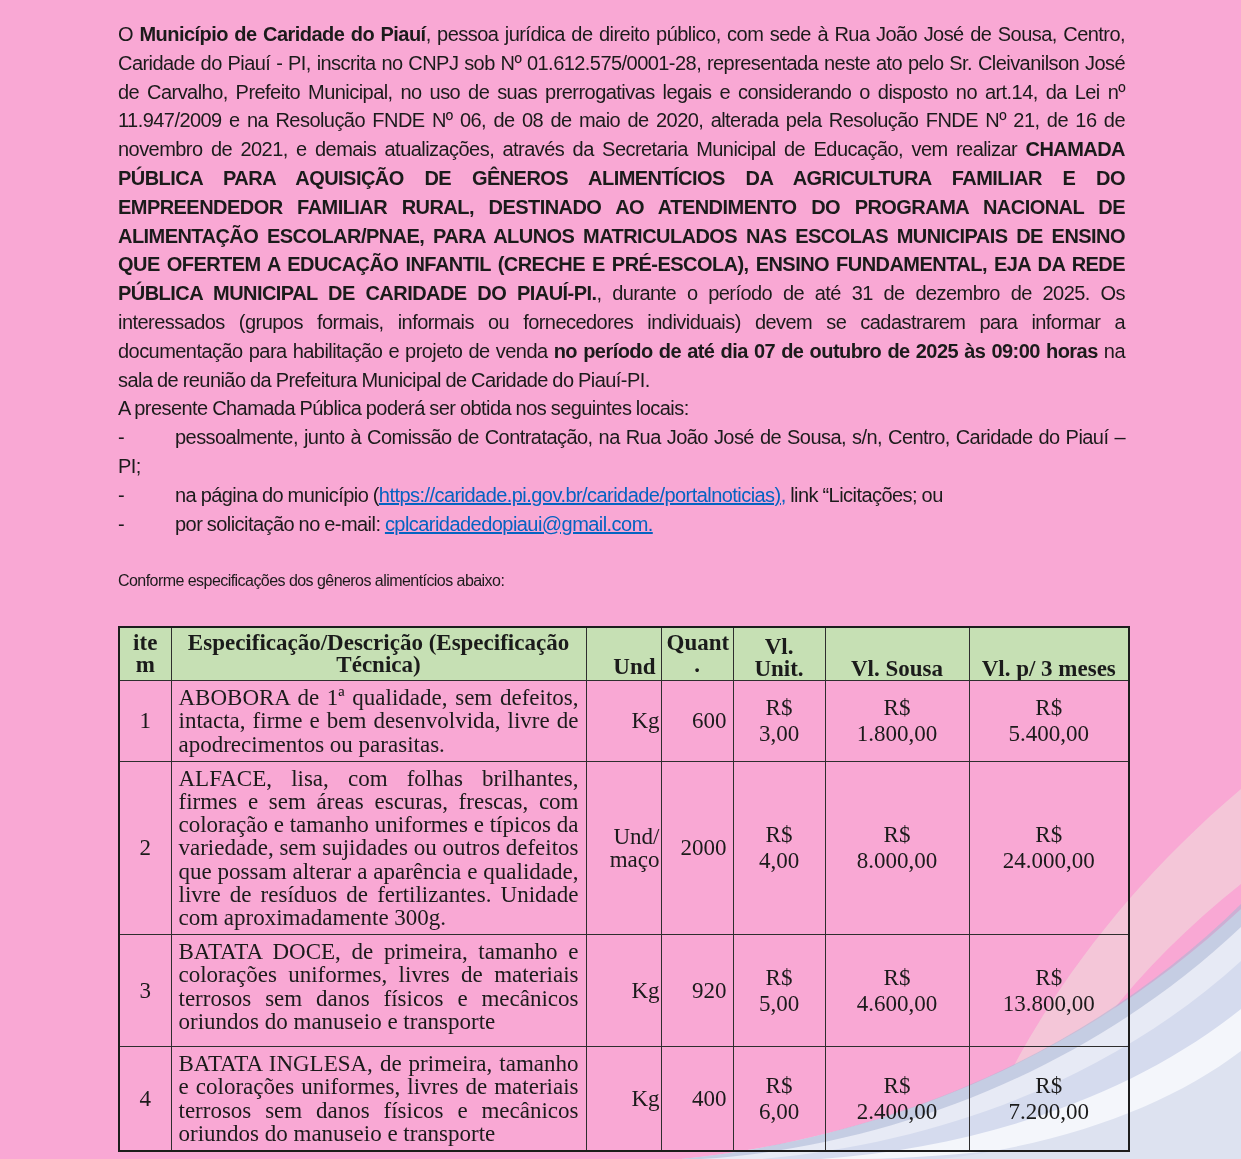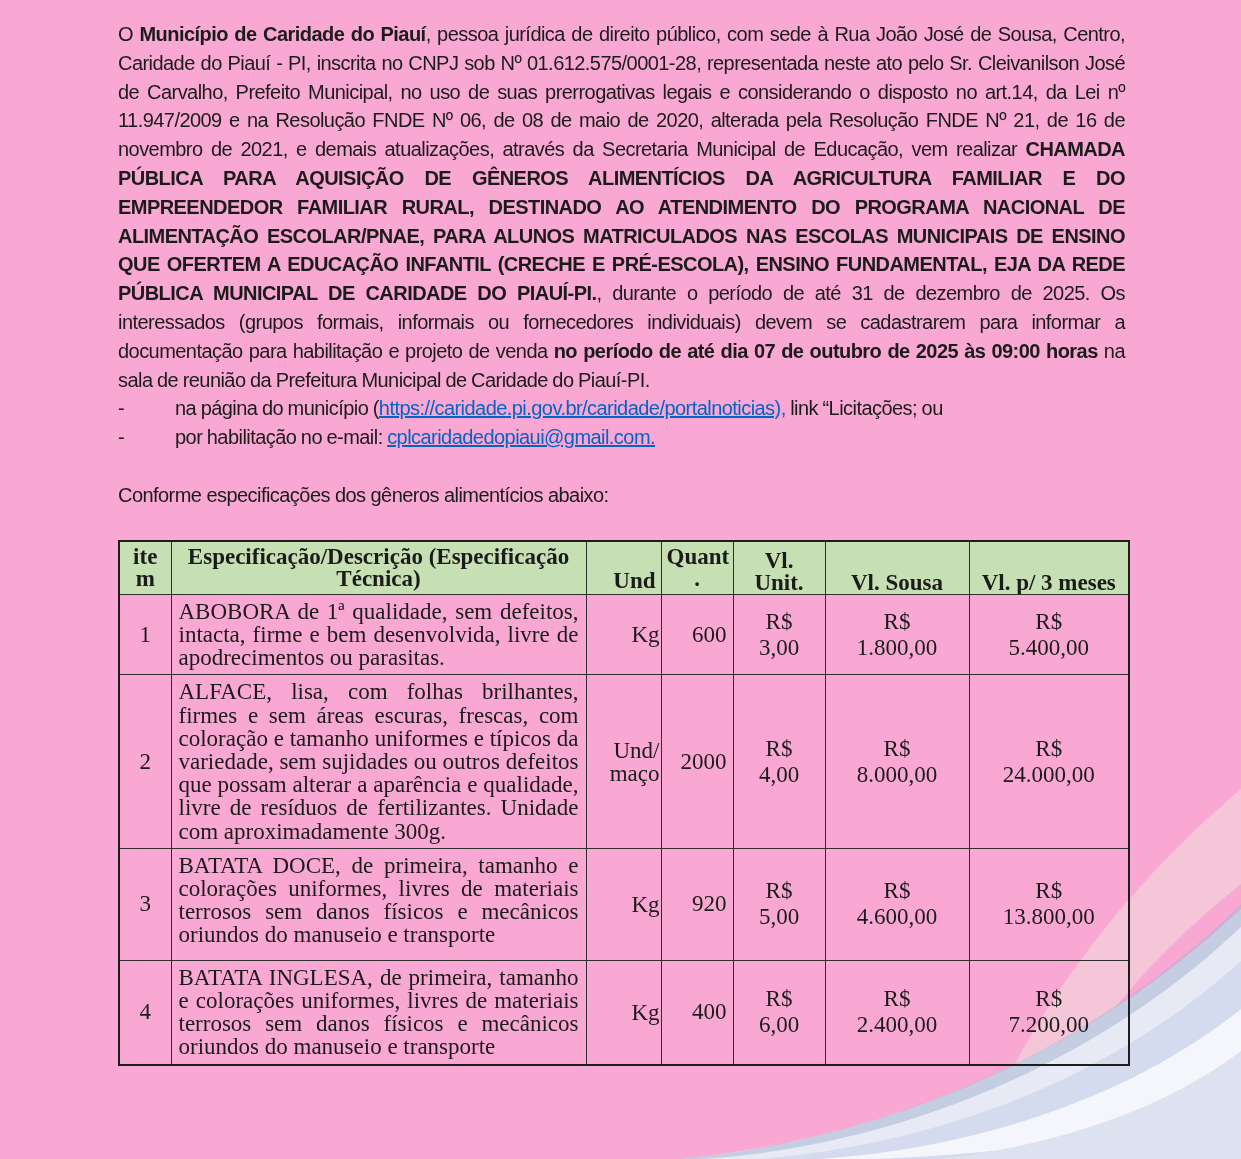--- a/index.html
+++ b/index.html
@@ -16,21 +16,21 @@
   .intro,.plainline,.bullet{
     font-size:20px;line-height:28.8px;
     letter-spacing:-0.55px;word-spacing:-0.5px;
     text-align:justify;margin:0;
   }
   .plainline{text-align:left;}
   .b{font-weight:bold;}
   a{color:var(--link,#0563c1);text-decoration:underline;}
   .bullet .dash{display:inline-block;width:57px;}
   .table-intro{
-    font-size:20px;line-height:28.8px;letter-spacing:-0.55px;
+    font-size:16px;line-height:28.8px;letter-spacing:-0.55px;
     margin-top:29px;
   }
   table.items{
     border-collapse:collapse;table-layout:fixed;
     width:1010px;margin:30px 0 0 0;
     font-family:"Liberation Serif",serif;
     font-size:23px;
     border:2px solid #1d1d1d;
   }
   table.items th,table.items td{border:1px solid #2e2e2e;overflow:hidden;}
@@ -71,24 +71,26 @@
     <path d="M40,460 C240,440 445,358 600,205 L600,228 C450,370 250,448 60,460 Z" fill="#aab4d4" opacity="0.55"></path>
     <path d="M120,460 C300,444 470,380 600,262 L600,460 Z" fill="#d5dbee"></path>
     <path d="M180,460 C340,448 490,398 600,310 L600,400 C480,442 330,458 220,460 Z" fill="#f4f6fb"></path>
     <path d="M300,460 C430,444 530,405 600,352 L600,460 Z" fill="#dde2f0"></path>
   </svg>
 
   <div class="content">
 
     <p class="intro"><span>O </span><span class="b">Município de Caridade do Piauí</span><span>, pessoa jurídica de direito público, com sede à Rua João José de Sousa, Centro, Caridade do Piauí - PI, inscrita no CNPJ sob Nº 01.612.575/0001-28, representada neste ato pelo Sr. Cleivanilson José de Carvalho, Prefeito Municipal, no uso de suas prerrogativas legais e  considerando o disposto no art.14, da Lei nº 11.947/2009 e na Resolução FNDE Nº 06, de 08 de maio de 2020, alterada pela Resolução FNDE Nº 21, de 16 de novembro de 2021, e demais atualizações, através da Secretaria Municipal de Educação, vem realizar </span><span class="b">CHAMADA PÚBLICA PARA AQUISIÇÃO DE GÊNEROS ALIMENTÍCIOS DA AGRICULTURA FAMILIAR E DO EMPREENDEDOR FAMILIAR RURAL, DESTINADO AO ATENDIMENTO DO PROGRAMA NACIONAL DE ALIMENTAÇÃO ESCOLAR/PNAE, PARA ALUNOS MATRICULADOS NAS ESCOLAS MUNICIPAIS DE ENSINO QUE OFERTEM A EDUCAÇÃO INFANTIL (CRECHE E PRÉ-ESCOLA), ENSINO FUNDAMENTAL, EJA DA REDE PÚBLICA MUNICIPAL DE CARIDADE DO PIAUÍ-PI.</span><span>, durante o período de até 31 de dezembro de 2025. Os interessados (grupos formais, informais ou fornecedores individuais) devem se cadastrarem para informar a documentação para habilitação e projeto de venda </span><span class="b">no período de até dia 07 de outubro de 2025 às 09:00 horas</span><span> na sala de reunião da Prefeitura Municipal de Caridade do Piauí-PI.</span></p>
 
+    <p class="plainline">A presente Chamada Pública poderá ser obtida nos seguintes locais:</p>
 
     <div>
+        <p class="bullet"><span class="dash">-</span><span>pessoalmente, junto à Comissão de Contratação, na Rua João José de Sousa, s/n, Centro, Caridade do Piauí – PI;</span></p>
         <p class="bullet"><span class="dash">-</span><span>na página do município (</span><a href="#">https://caridade.pi.gov.br/caridade/portalnoticias),</a><span> link “Licitações; ou</span></p>
-        <p class="bullet"><span class="dash">-</span><span>por habilitação no e-mail: </span><a href="#">cplcaridadedopiaui@gmail.com.</a></p>
+        <p class="bullet"><span class="dash">-</span><span>por solicitação no e-mail: </span><a href="#">cplcaridadedopiaui@gmail.com.</a></p>
       </div>
 
     <p class="table-intro">Conforme especificações dos gêneros alimentícios abaixo:</p>
 
     <table class="items">
       <colgroup>
         <col style="width:52px">
           <col style="width:415px">
           <col style="width:75px">
         <col style="width:72px">

